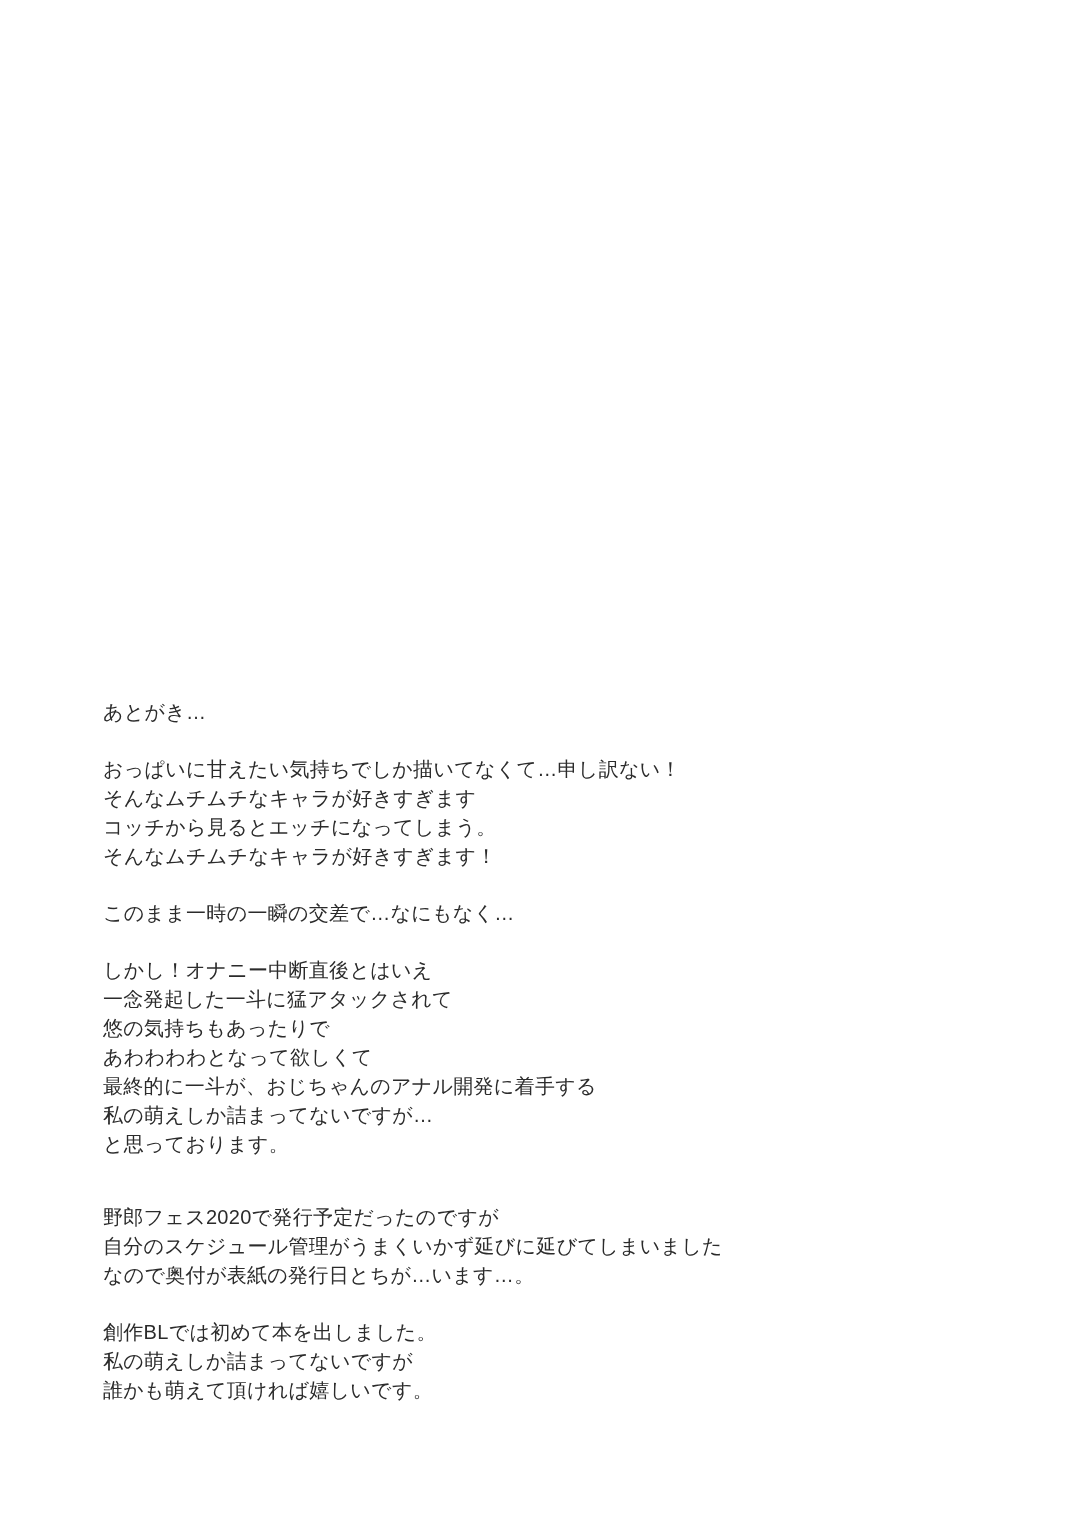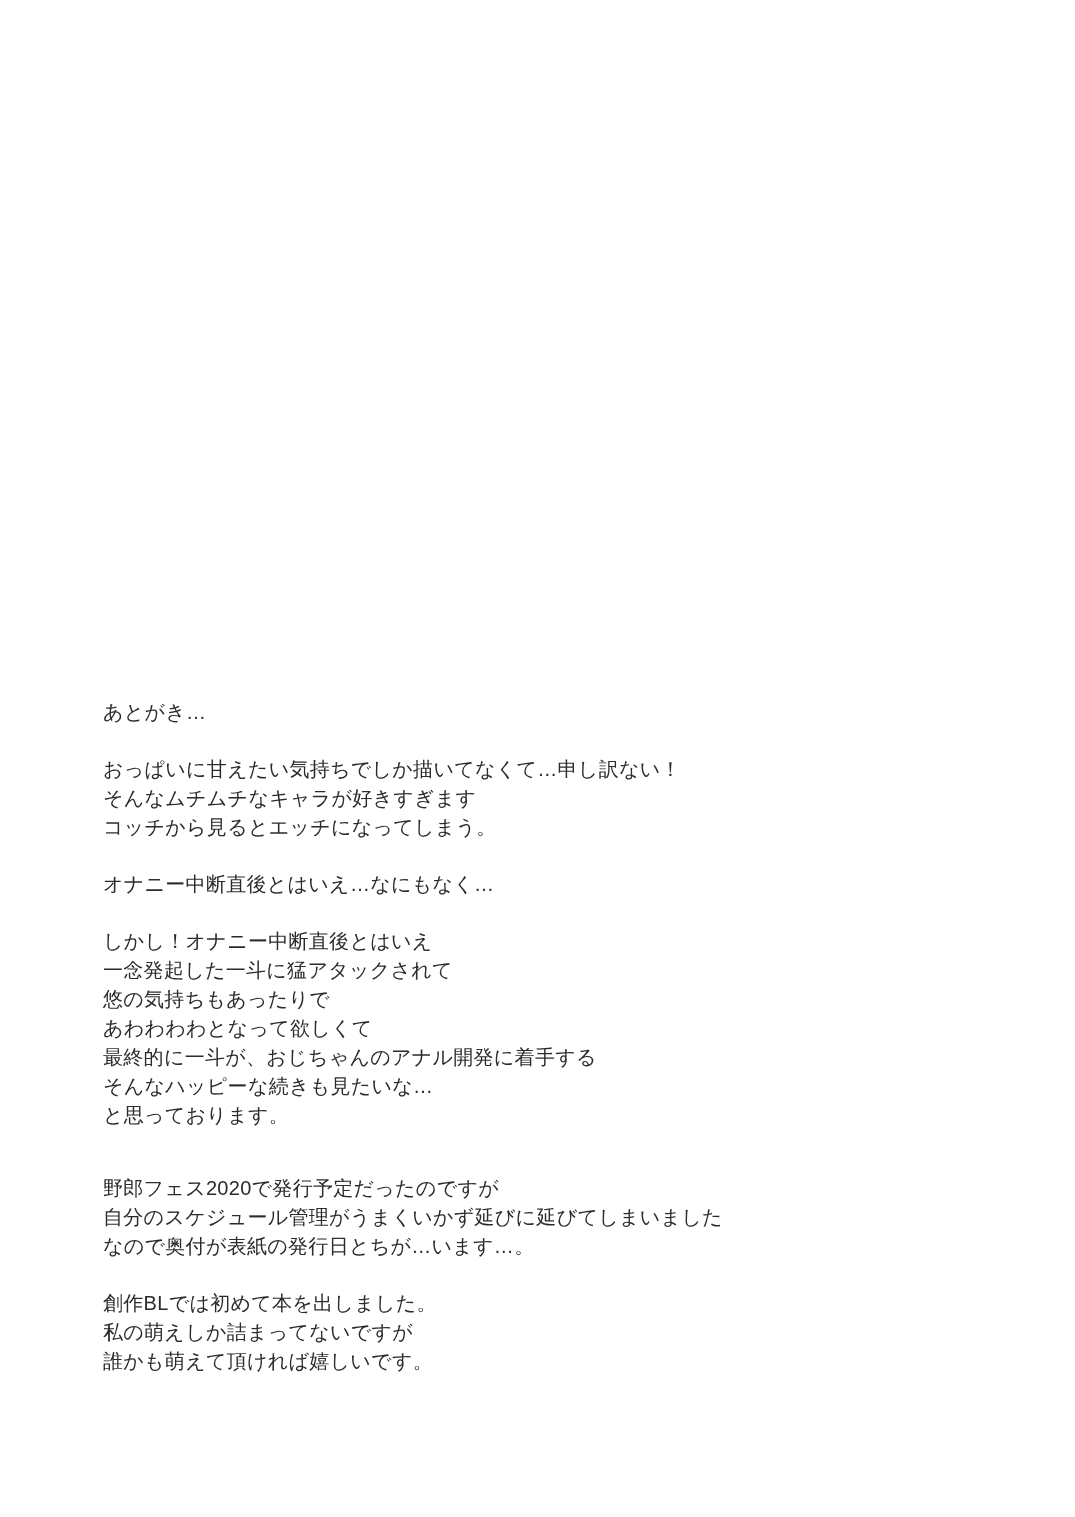--- a/index.html
+++ b/index.html
@@ -50,33 +50,34 @@
   <div class="afterword">
 
     <div class="block">
       <div class="line">あとがき…</div>
     </div>
 
     <div class="block">
       <div class="line">おっぱいに甘えたい気持ちでしか描いてなくて…申し訳ない！</div>
       <div class="line">そんなムチムチなキャラが好きすぎます</div>
       <div class="line">コッチから見るとエッチになってしまう。</div>
+      <div class="line">そんなムチムチなキャラが好きすぎます！</div>
     </div>
 
     <div class="block">
-      <div class="line">オナニー中断直後とはいえ…なにもなく…</div>
+      <div class="line">このまま一時の一瞬の交差で…なにもなく…</div>
     </div>
 
     <div class="block">
       <div class="line">しかし！オナニー中断直後とはいえ</div>
       <div class="line">一念発起した一斗に猛アタックされて</div>
       <div class="line">悠の気持ちもあったりで</div>
       <div class="line">あわわわわとなって欲しくて</div>
       <div class="line">最終的に一斗が、おじちゃんのアナル開発に着手する</div>
-      <div class="line">そんなハッピーな続きも見たいな…</div>
+      <div class="line">私の萌えしか詰まってないですが…</div>
       <div class="line">と思っております。</div>
     </div>
 
     <div class="gap-big"></div>
 
     <div class="block">
       <div class="line">野郎フェス2020で発行予定だったのですが</div>
       <div class="line">自分のスケジュール管理がうまくいかず延びに延びてしまいました</div>
       <div class="line">なので奥付が表紙の発行日とちが…います…。</div>
     </div>

